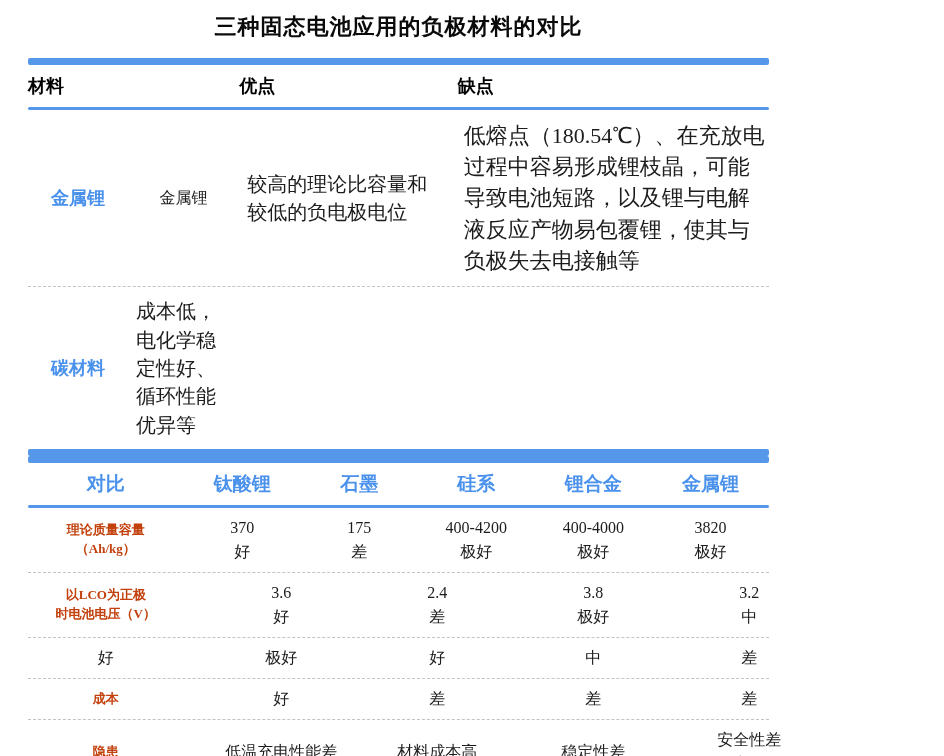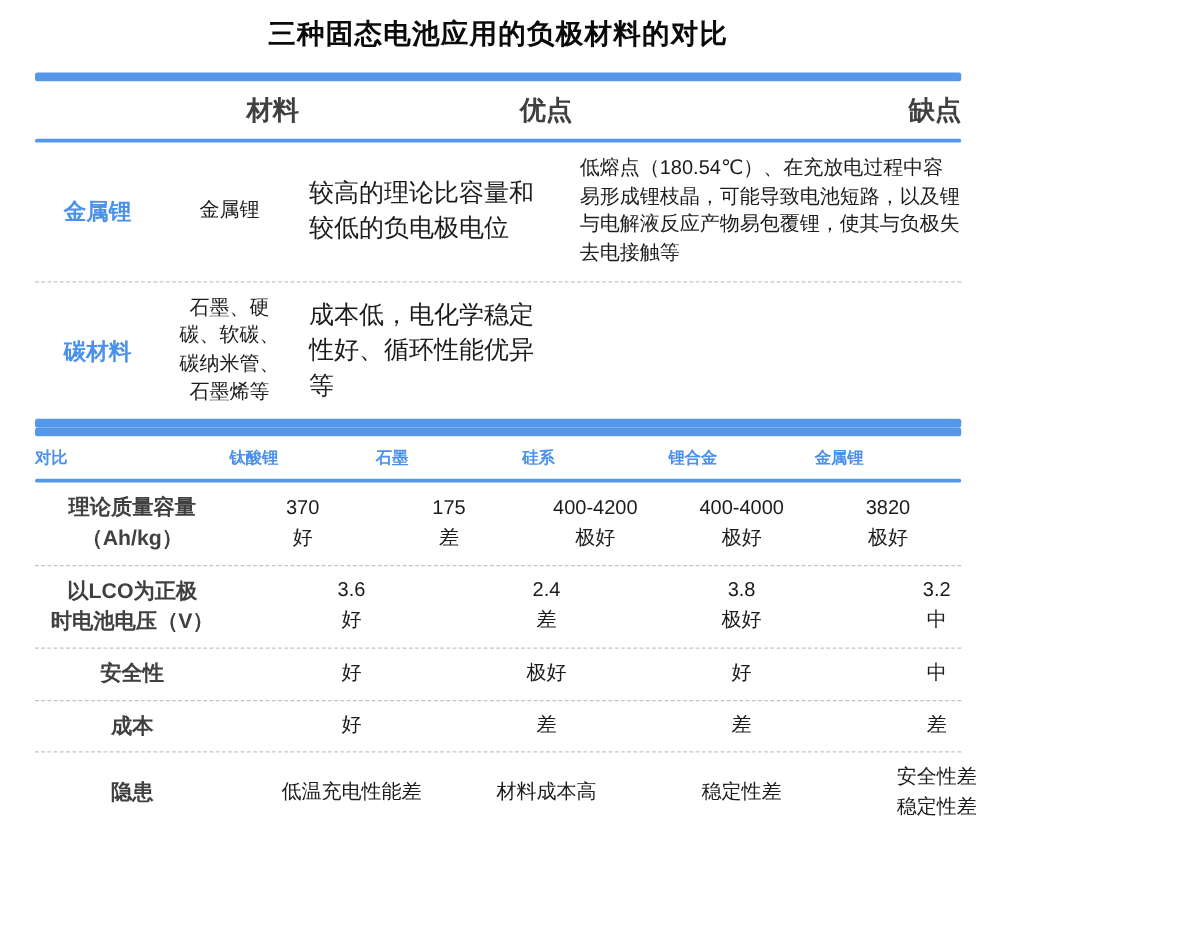--- a/index.html
+++ b/index.html
@@ -9,20 +9,21 @@
     font-family: "Liberation Sans", "DejaVu Sans", sans-serif;
     color: #1c1c1c;
   }
   .page {
     width: 785px;
     height: 756px;
     box-sizing: border-box;
     padding: 6px 16px 0 28px;
     overflow: hidden;
     background: #ffffff;
+    font-family: Liberation Serif, serif;
   }
   .page-title {
     text-align: center;
     font-size: 22px;
     font-weight: 700;
     color: #0a0a0a;
     margin: 0;
     padding: 6px 0 16px 0;
     letter-spacing: 1px;
   }
@@ -42,24 +43,24 @@
   
   .t1-grid {
     display: grid;
     grid-template-columns: 13.5% 15% 29.5% 42%;
     align-items: center;
   }
   .t1-header {
     padding: 9px 0;
   }
   .t1-header .hcell {
-    font-size: 21px;
-    font-weight: 700;
-    color: #404040;
-    text-align: right;
+    font-size: 18px;
+    font-weight: 700;
+    color: #000000;
+    text-align: left;
   }
   .t1-header .span2 { grid-column: 1 / 3; }
   .t1-row {
     padding: 10px 0;
   }
   .t1-row.dashed { border-top: 1px dashed #c3c3c3; }
   .t1-name {
     font-size: 18px;
     font-weight: 700;
     color: #4a91ec;
@@ -71,44 +72,44 @@
     text-align: center;
     padding: 0 8px;
   }
   .t1-pros {
     font-size: 20px;
     line-height: 1.42;
     text-align: left;
     padding: 0 18px 0 8px;
   }
   .t1-cons {
-    font-size: 16px;
+    font-size: 22px;
     line-height: 1.42;
     text-align: left;
     padding: 0 0 0 6px;
   }
   
   .t2-grid {
     display: grid;
     grid-template-columns: 21% 15.8% 15.8% 15.8% 15.8% 15.8%;
     align-items: center;
   }
   .t2-header { padding: 8px 0; }
   .t2-header .hcell {
-    font-size: 13px;
+    font-size: 19px;
     font-weight: 700;
     color: #4a91ec;
-    text-align: left;
+    text-align: center;
   }
   .t2-row { padding: 8px 0; }
   .t2-row.dashed { border-top: 1px dashed #c3c3c3; gap: 39px; }
   .t2-label {
-    font-size: 17px;
-    font-weight: 700;
-    color: #404040;
+    font-size: 13px;
+    font-weight: 700;
+    color: #c2410c;
     text-align: center;
     line-height: 1.45;
     white-space: pre-line;
   }
   .t2-cell {
     font-size: 16px;
     text-align: center;
     line-height: 1.5;
     white-space: pre-line;
   }
@@ -132,21 +133,20 @@
 
   <div class="t1-grid t1-row">
     <div class="t1-name">金属锂</div>
     <div class="t1-examples">金属锂</div>
     <div class="t1-pros">较高的理论比容量和较低的负电极电位</div>
     <div class="t1-cons">低熔点（180.54℃）、在充放电过程中容易形成锂枝晶，可能导致电池短路，以及锂与电解液反应产物易包覆锂，使其与负极失去电接触等</div>
   </div>
 
   <div class="t1-grid t1-row dashed">
     <div class="t1-name">碳材料</div>
-    <div class="t1-examples">石墨、硬碳、软碳、碳纳米管、石墨烯等</div>
     <div class="t1-pros">成本低，电化学稳定性好、循环性能优异等</div>
   </div>
 
 
   <div class="bar-thick"></div>
 
 
   <div class="bar-thick"></div>
 
   <div class="t2-grid t2-header">
@@ -184,21 +184,20 @@
 差</div>
     <div class="t2-cell">3.8
 极好</div>
     <div class="t2-cell">3.2
 中</div>
     <div class="t2-cell">3.7
 极好</div>
   </div>
 
   <div class="t2-grid t2-row dashed">
-    <div class="t2-label">安全性</div>
     <div class="t2-cell">好</div>
     <div class="t2-cell">极好</div>
     <div class="t2-cell">好</div>
     <div class="t2-cell">中</div>
     <div class="t2-cell">差</div>
   </div>
 
   <div class="t2-grid t2-row dashed">
     <div class="t2-label">成本</div>
     <div class="t2-cell">好</div>

